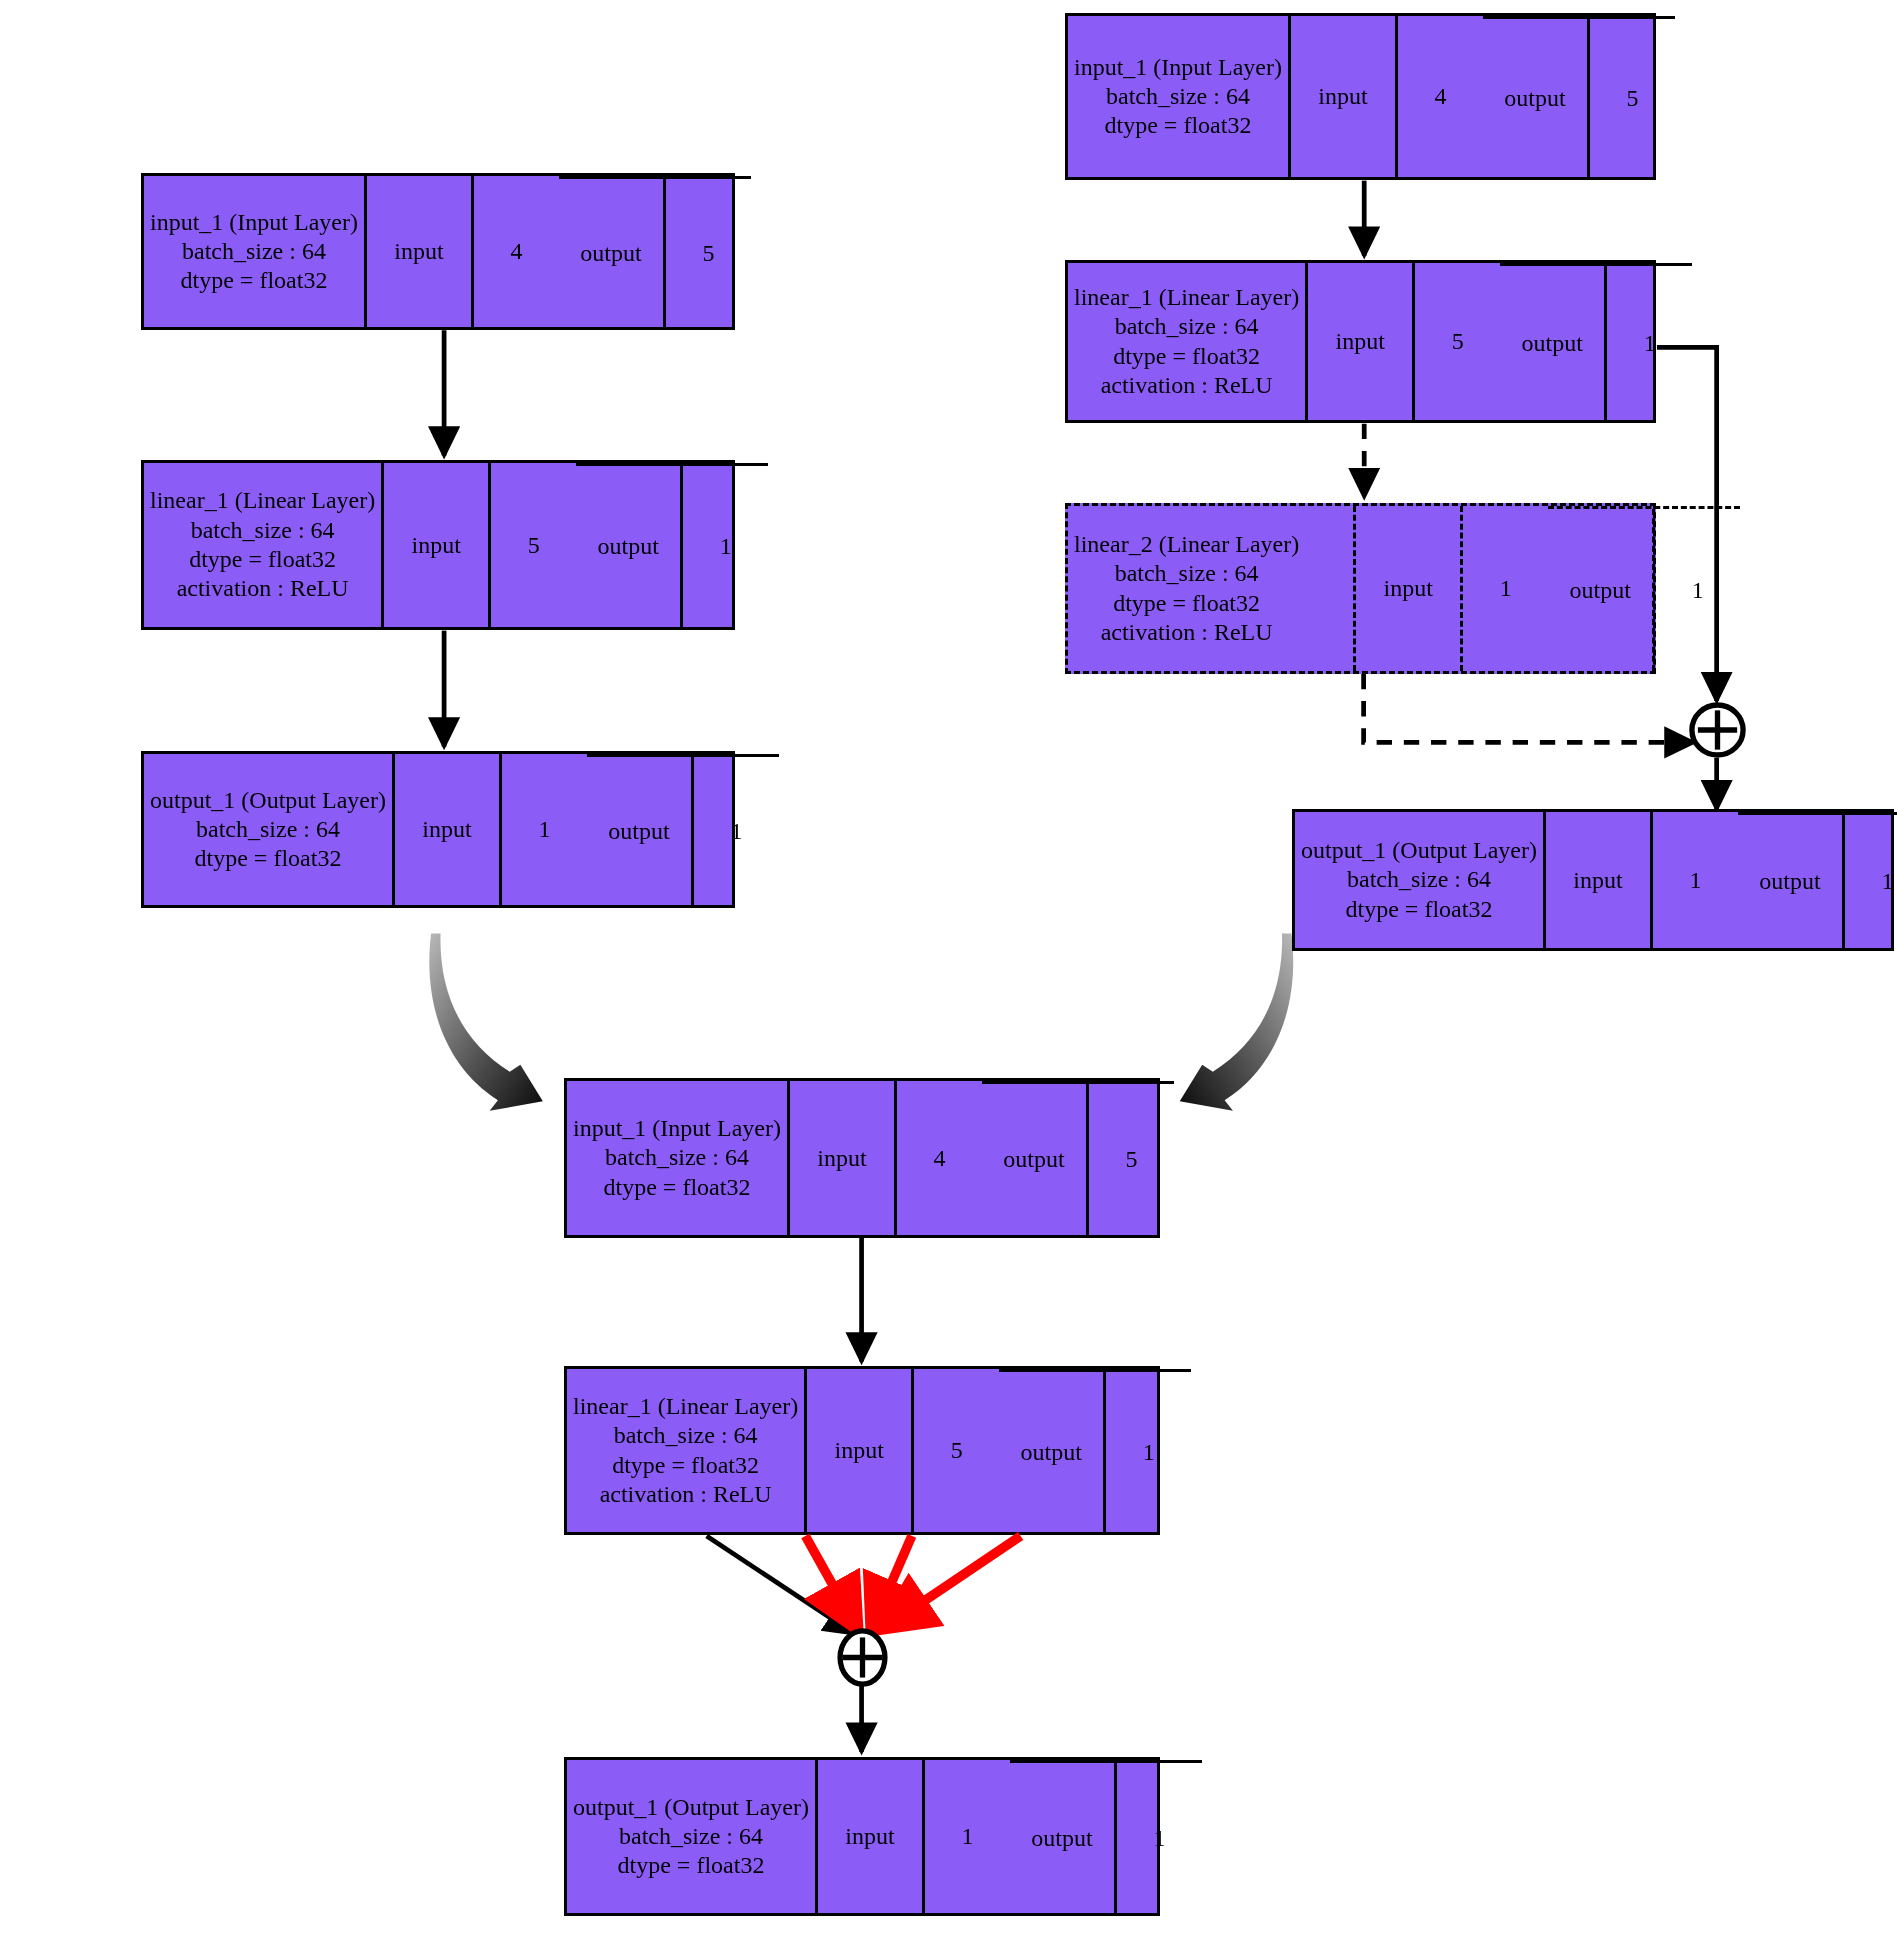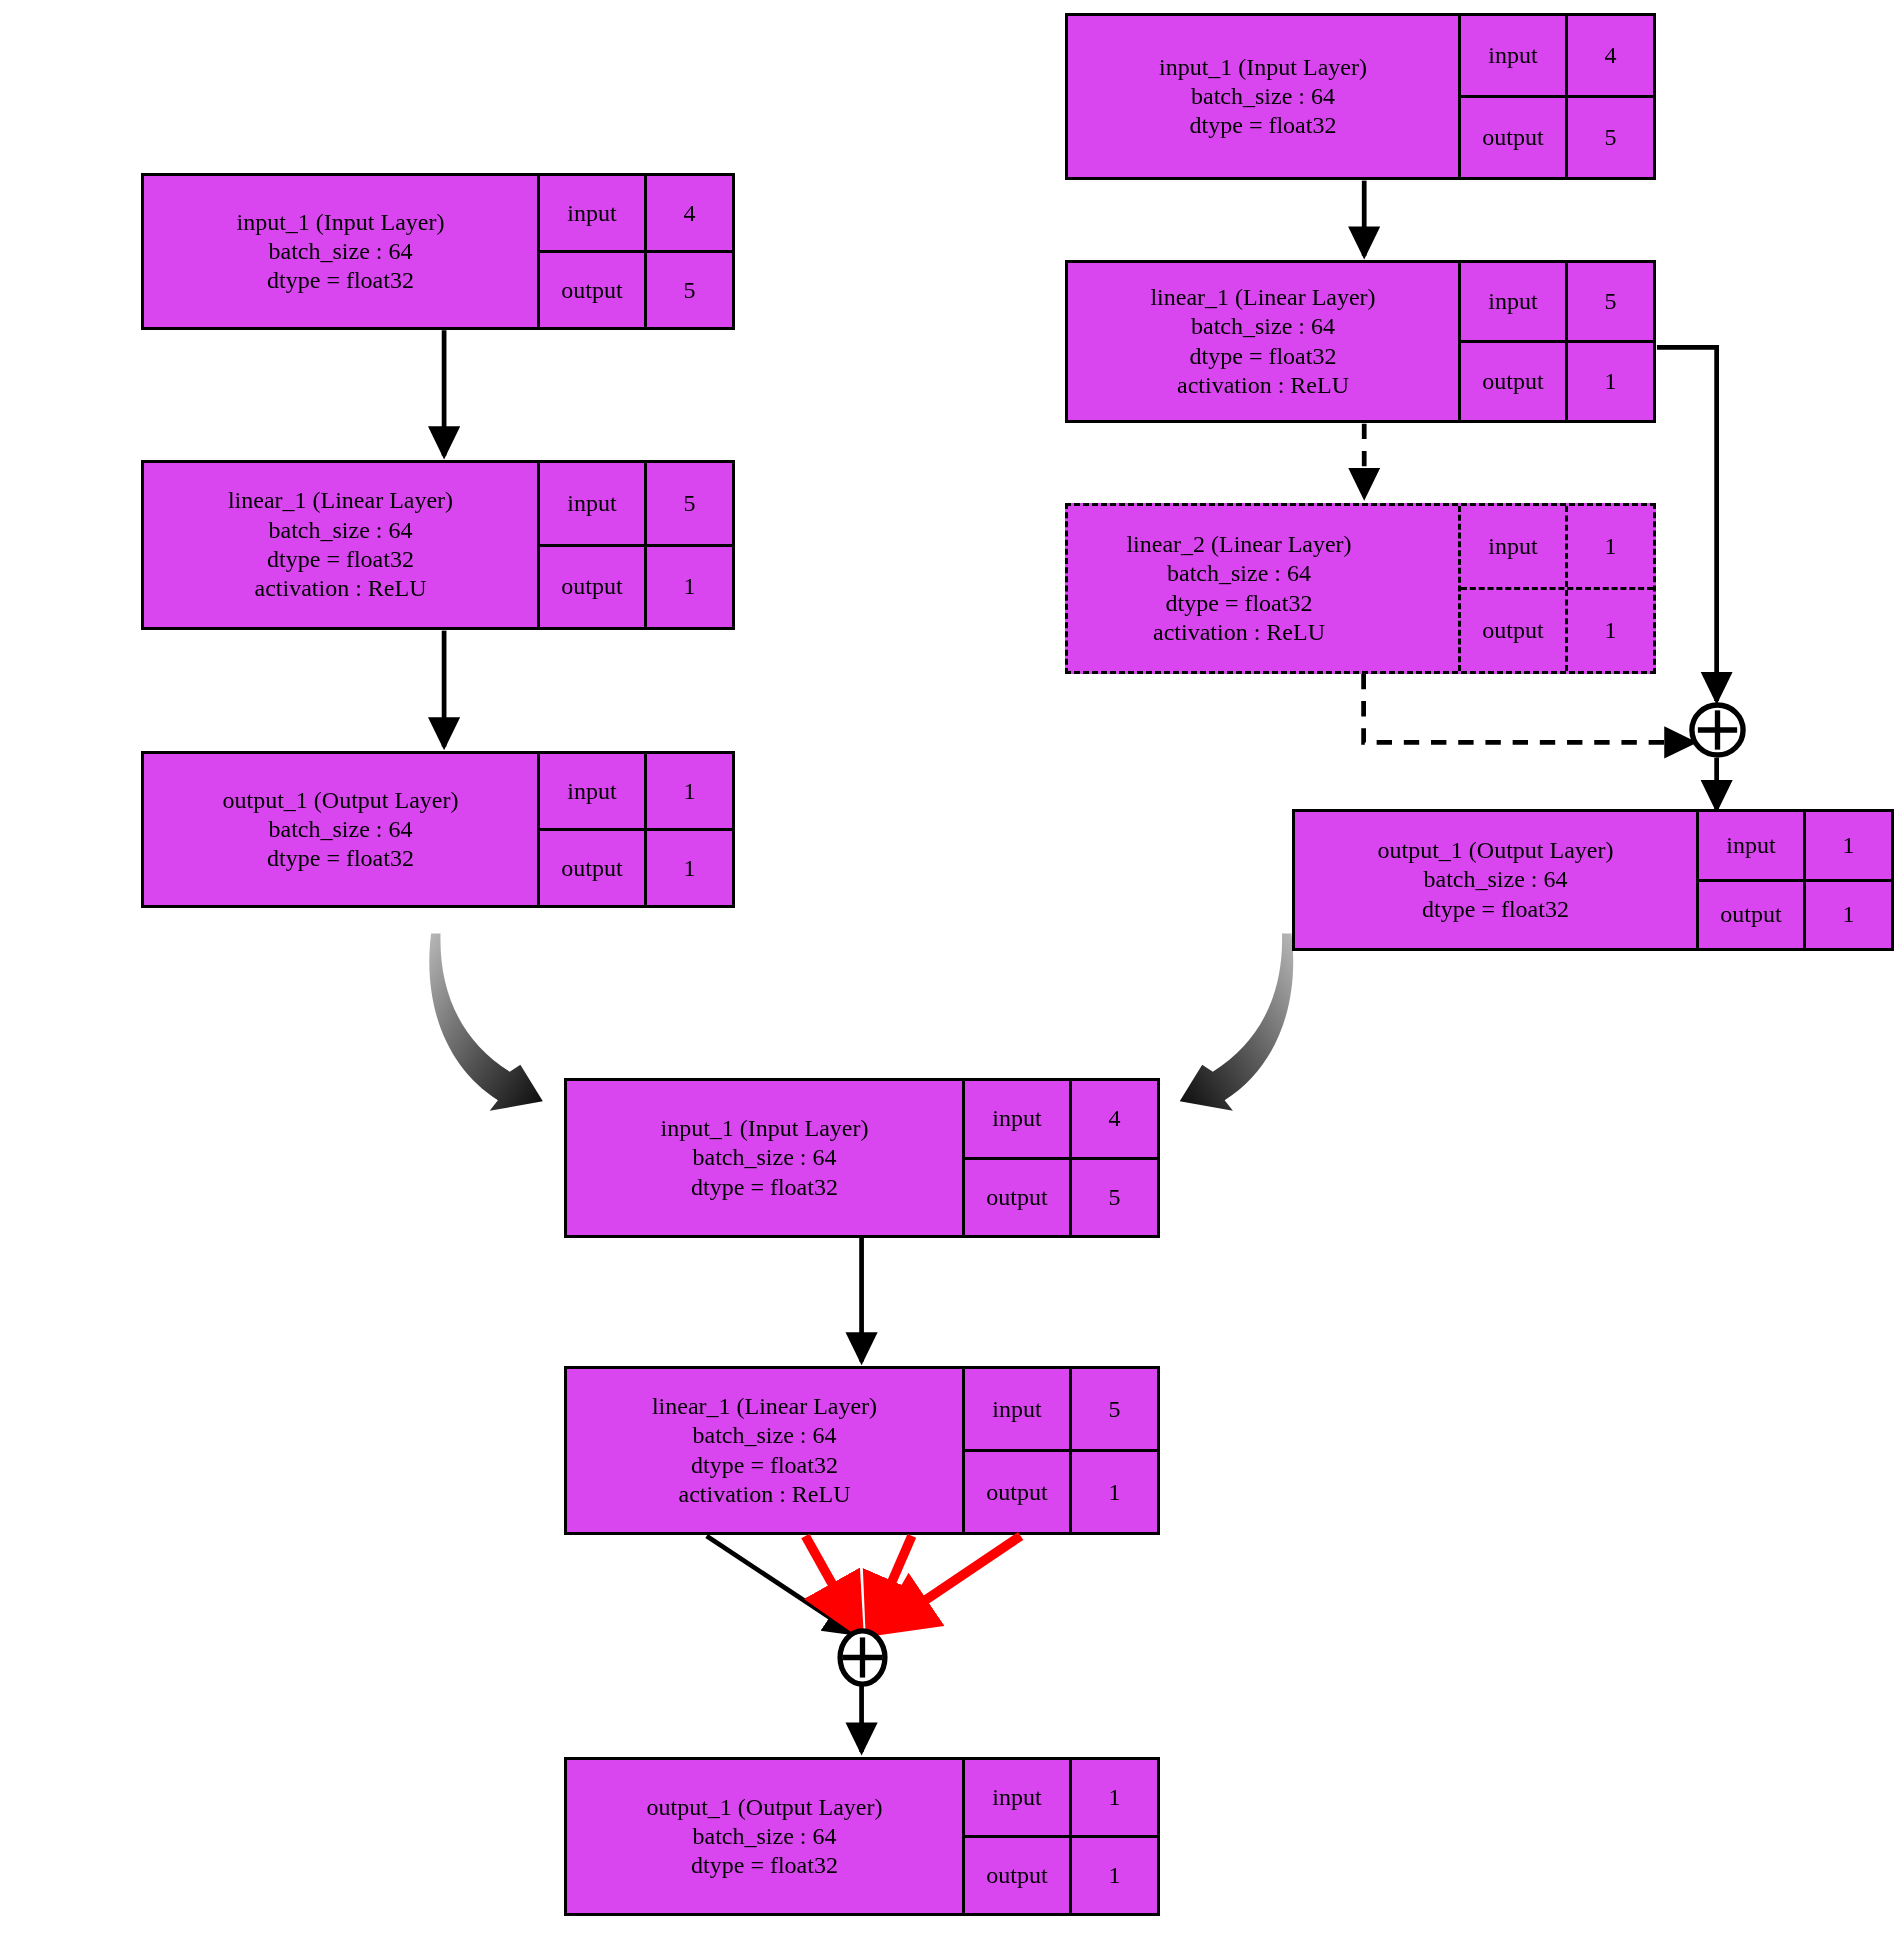--- a/index.html
+++ b/index.html
@@ -1,28 +1,28 @@
 <!DOCTYPE html>
 <html style="font-size:9.5px"><head>
 <meta charset="utf-8">
 <style>
   html,body{margin:0;padding:0;background:#ffffff;}
   body{font-family:"Liberation Serif","DejaVu Serif",serif;color:#000;}
   #stage{position:relative;width:1897px;height:1936px;background:#fff;overflow:hidden;}
 
   
-  .node{position:absolute;box-sizing:border-box;display:flex;background:#d946ef;z-index:4;}
+  .node{position:absolute;box-sizing:border-box;display:flex;background:#8b5cf6;z-index:4;}
   .node.solid{border:3.5px solid #000;}
   .node.dashed{border:3.5px dashed #000;}
 
   .desc{flex:1 1 auto;display:flex;flex-direction:column;align-items:center;justify-content:center;
         box-sizing:border-box;padding:3.5px 6px;}
   .desc span{display:block;white-space:nowrap;line-height:1.22;font-size:24px;text-align:center;}
 
-  .io{display:flex;flex-direction:column;box-sizing:border-box;}
+  .io{display:flex;flex-direction:row;box-sizing:border-box;}
   .io.solid-l{border-left:3.5px solid #000;}
   .io.dashed-l{border-left:3.5px dashed #000;}
   .io-row{flex:1 1 0;display:flex;align-items:stretch;}
   .io-row.second.solid-t{border-top:3.5px solid #000;}
   .io-row.second.dashed-t{border-top:3.5px dashed #000;}
   .io-label,.io-val{display:flex;align-items:center;justify-content:center;font-size:24px;box-sizing:border-box;}
   .io-label{width:104px;}
   .io-val{width:88px;}
   .io-val.solid-l{border-left:3.5px solid #000;}
   .io-val.dashed-l{border-left:3.5px dashed #000;}

